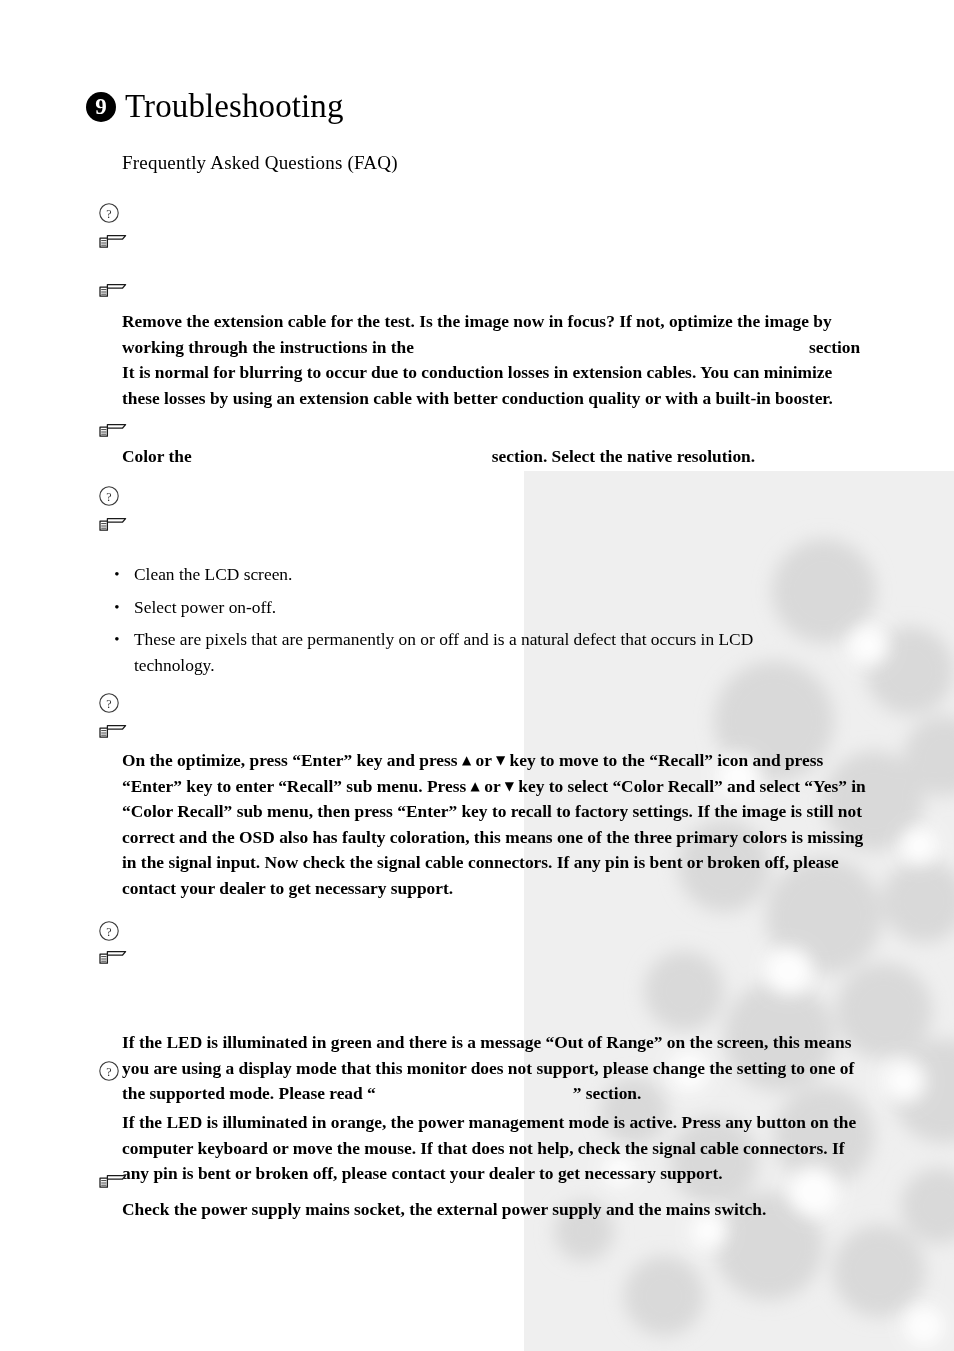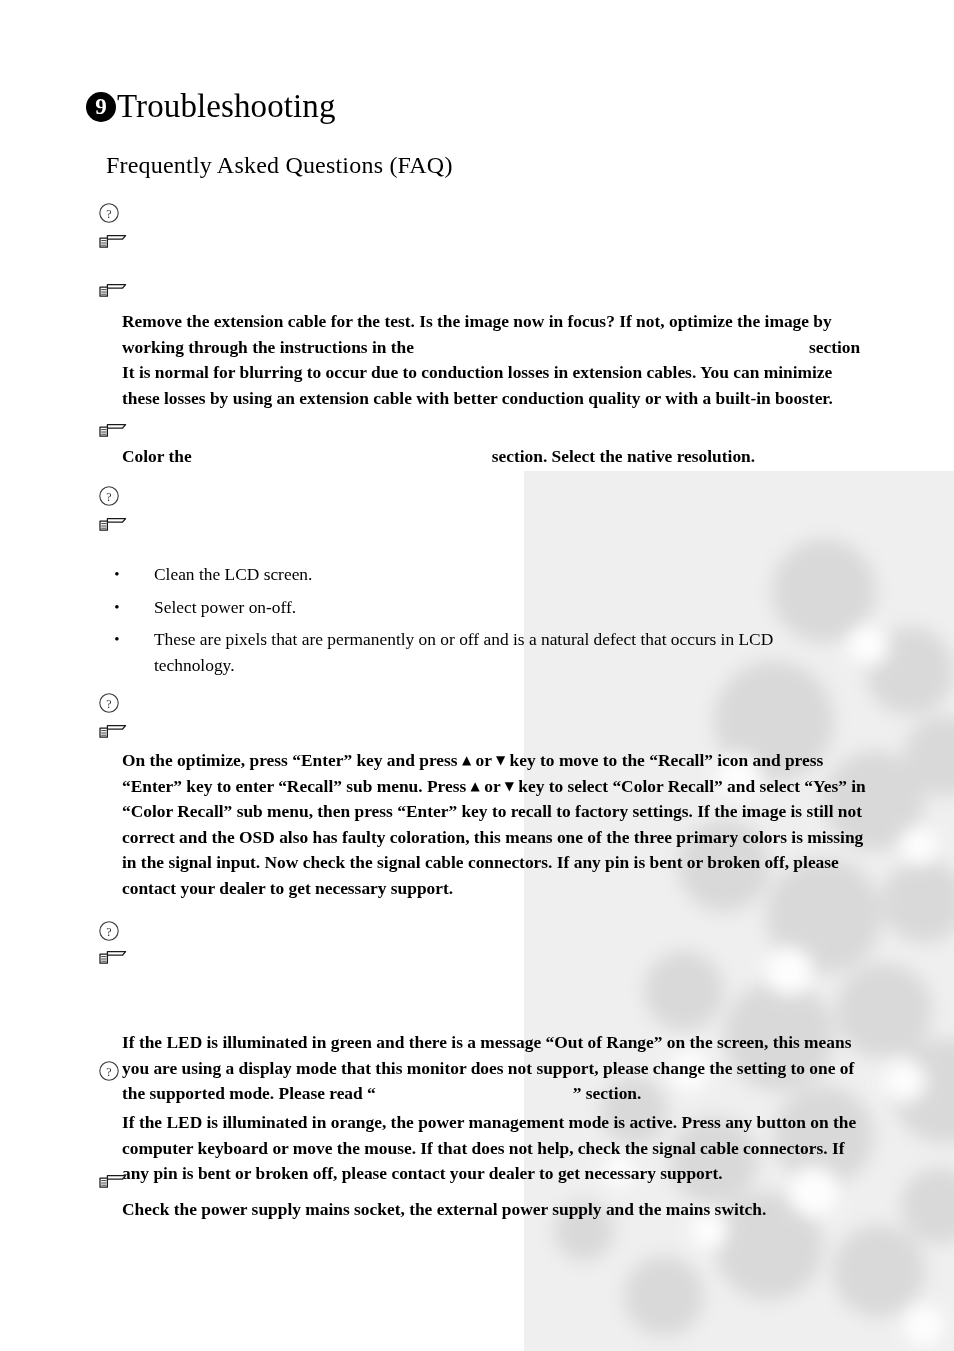--- a/index.html
+++ b/index.html
@@ -53,28 +53,28 @@
     font-size: 23px;
     font-weight: bold;
     line-height: 30px;
     text-align: center;
     flex: 0 0 auto;
   }
   .chapter-title {
     font-size: 33px;
     line-height: 1;
     letter-spacing: 0.1px;
-    margin-left: 1px;
+    margin-left: 9px;
   }
 
   .section-title {
     position: absolute;
-    left: 106px;
+    left: 122px;
     top: 152px;
-    font-size: 24px;
+    font-size: 19px;
     letter-spacing: 0.2px;
   }
 
   
   .marker {
     position: absolute;
     left: 98px;
     width: 34px;
     height: 24px;
   }
@@ -115,21 +115,20 @@
   }
   .bullet-dot {
     flex: 0 0 34px;
     text-align: center;
     font-size: 15px;
     line-height: 25.5px;
   }
   .bullet-text {
     flex: 1 1 auto;
     padding-right: 60px;
-    margin-left: 20px;
   }
 </style>
 </head>
 <body>
 
 <div class="page">
 
   <div class="watermark">
     <svg viewBox="0 0 430 880" xmlns="http://www.w3.org/2000/svg">
       <defs>

